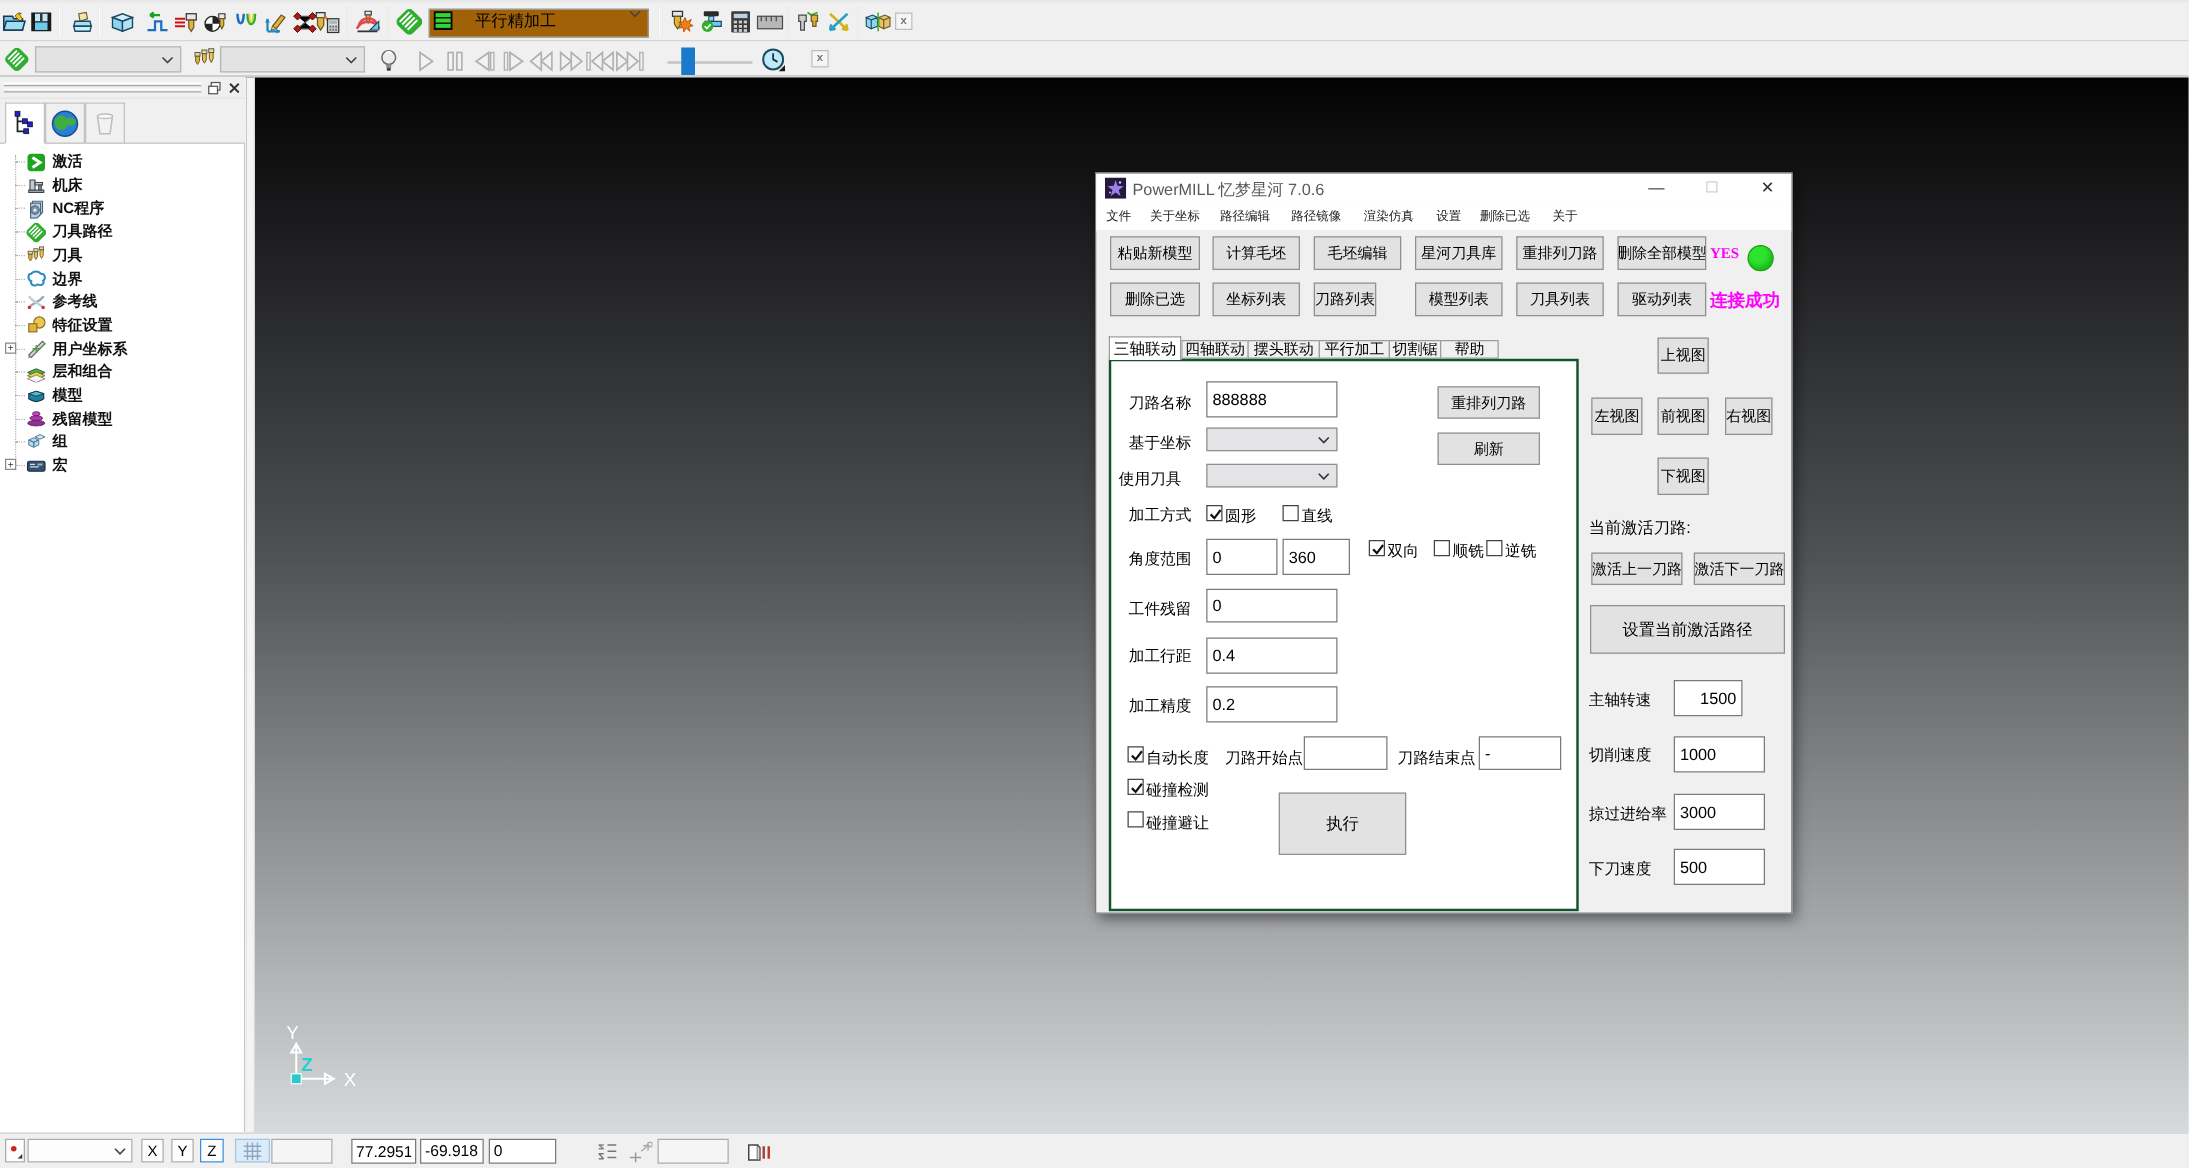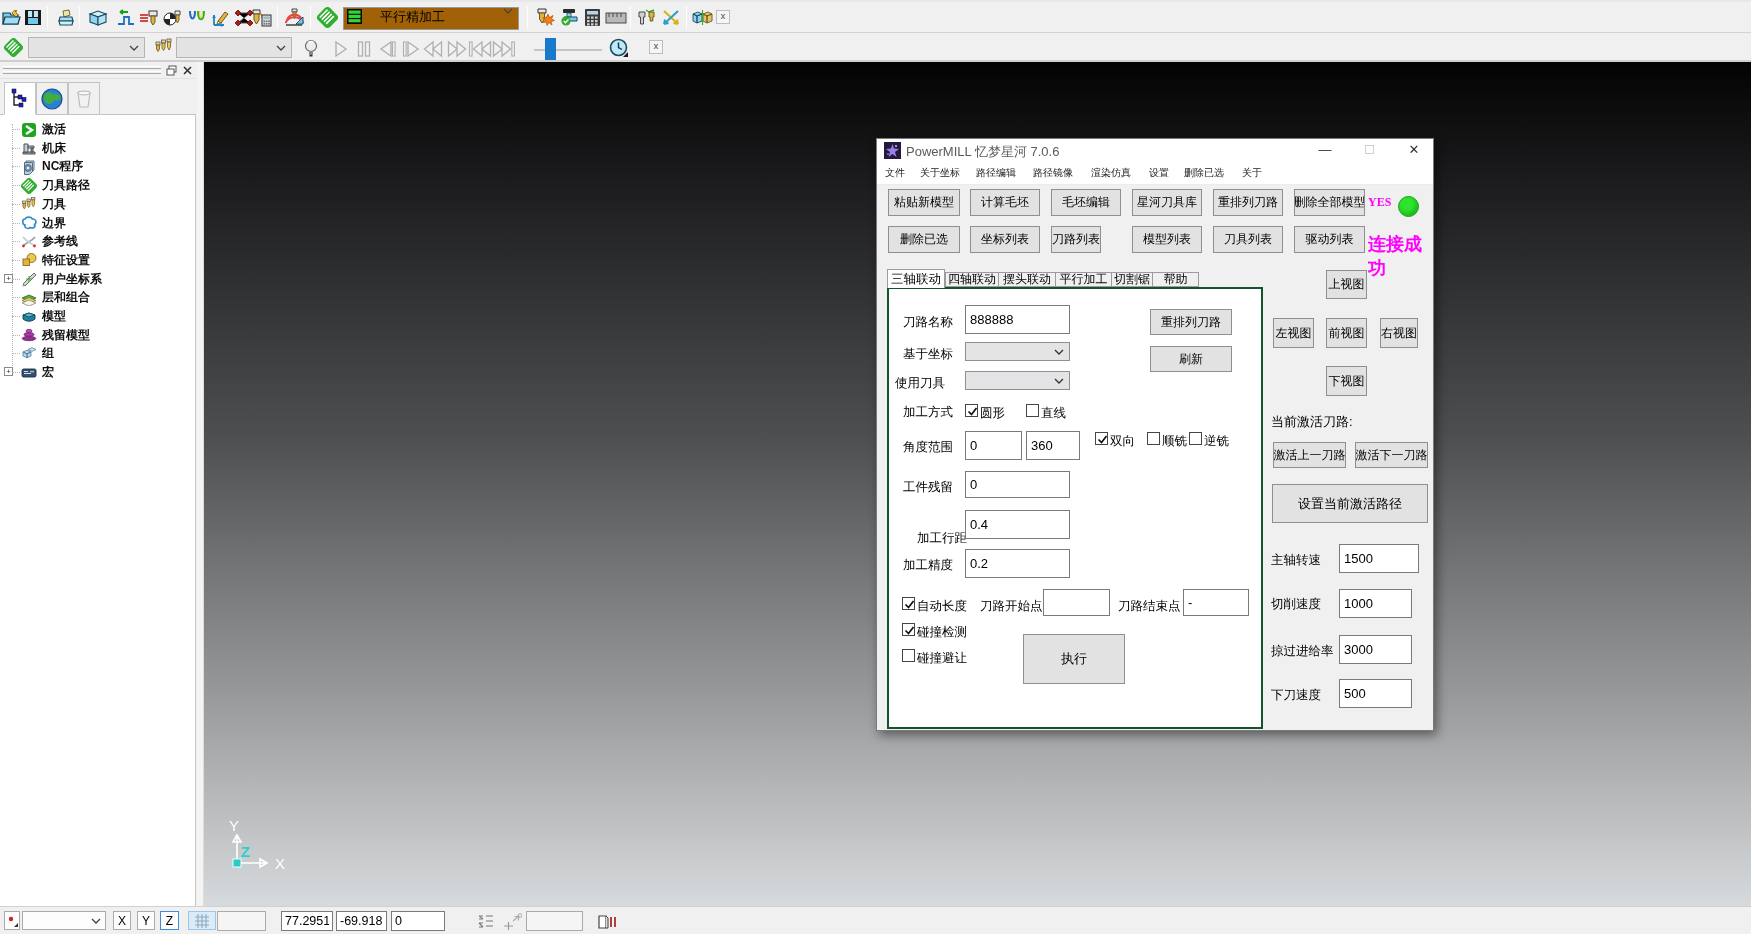--- a/index.html
+++ b/index.html
@@ -623,21 +623,21 @@
   <div class="btn" style="left:417px; top:50px; width:71px; height:27px;">删除全部模型</div>
   <div class="magenta abs" style="left:491px; top:56px; font-size:12px; font-family:'Liberation Serif',serif;">YES</div>
   <div id="dlg-green-dot" style="left:521px; top:57px; width:21px; height:21px;"></div>
 
   <div class="btn" style="left:11px;  top:87px; width:72px; height:27px;">删除已选</div>
   <div class="btn" style="left:93px;  top:87px; width:70px; height:27px;">坐标列表</div>
   <div class="btn" style="left:174px; top:87px; width:50px; height:27px;">刀路列表</div>
   <div class="btn" style="left:255px; top:87px; width:70px; height:27px;">模型列表</div>
   <div class="btn" style="left:336px; top:87px; width:70px; height:27px;">刀具列表</div>
   <div class="btn" style="left:417px; top:87px; width:71px; height:27px;">驱动列表</div>
-  <div class="magenta abs" style="left:491px; top:93px; font-size:18px;">连接成功</div>
+  <div class="magenta abs" style="left:491px; top:93px; font-size:14px;">连接成功</div>
 
   <div class="dtab active" style="left:10px;  top:130px; width:58px; height:19px;">三轴联动</div>
   <div class="dtab" style="left:68px;  top:133px; width:54px; height:15px;">四轴联动</div>
   <div class="dtab" style="left:121px; top:133px; width:58px; height:15px;">摆头联动</div>
   <div class="dtab" style="left:178px; top:133px; width:57px; height:15px;">平行加工</div>
   <div class="dtab" style="left:234px; top:133px; width:42px; height:15px;">切割锯</div>
   <div class="dtab" style="left:275px; top:133px; width:47px; height:15px;">帮助</div>
 
   <div id="dlg-panel" style="left:10px; top:148px; width:376px; height:442px;">
     <div class="flabel" style="left:14px; top:25px;">刀路名称</div>
@@ -673,21 +673,21 @@
           <path d="M2.5 6.5 L5.5 9.5 L10.5 3" stroke="#111" stroke-width="1.7" fill="none"></path>
         </svg>
       </span>
     <div class="flabel" style="left:221px; top:144px;">双向</div>
     <span class="cb" style="left:258px; top:143px;"></span>
     <div class="flabel" style="left:273px; top:144px;">顺铣</div>
     <span class="cb" style="left:300px; top:143px;"></span>
     <div class="flabel" style="left:315px; top:144px;">逆铣</div>
     <div class="flabel" style="left:14px; top:190px;">工件残留</div>
     <input class="finput" style="left: 76px; top: 182px; width: 105px; height: 27px;" value="0">
-    <div class="flabel" style="left:14px; top:241px;margin-left:14px;">加工行距</div>
+    <div class="flabel" style="left:14px; top:228px;">加工行距</div>
     <input class="finput" style="left: 76px; top: 221px; width: 105px; height: 29px;" value="0.4">
     <div class="flabel" style="left:14px; top:268px;">加工精度</div>
     <input class="finput" style="left: 76px; top: 260px; width: 105px; height: 29px;" value="0.2">
     <span class="cb" style="left:13px; top:308px;">
         <svg width="13" height="13" viewBox="0 0 13 13">
           <path d="M2.5 6.5 L5.5 9.5 L10.5 3" stroke="#111" stroke-width="1.7" fill="none"></path>
         </svg>
       </span>
     <div class="flabel" style="left:28px; top:309px;">自动长度</div>
     <div class="flabel" style="left:91px; top:309px;">刀路开始点</div>
@@ -712,20 +712,20 @@
   <div class="btn" style="left:449px; top:179px; width:41px; height:30px;">前视图</div>
   <div class="btn" style="left:503px; top:179px; width:38px; height:30px;">右视图</div>
   <div class="btn" style="left:449px; top:227px; width:41px; height:30px;">下视图</div>
 
   <div class="flabel" style="left:394px; top:274px; font-size:13px;">当前激活刀路:</div>
   <div class="btn" style="left:396px; top:303px; width:73px; height:26px;">激活上一刀路</div>
   <div class="btn" style="left:478px; top:303px; width:73px; height:26px;">激活下一刀路</div>
   <div class="btn" style="left:395px; top:345px; width:156px; height:39px; font-size:13px;">设置当前激活路径</div>
 
   <div class="flabel" style="left:394px; top:413px;">主轴转速</div>
-  <input class="finput" style="left: 462px; top: 405px; width: 80px; height: 29px;" value="1500">
+  <input class="finput" style="left: 462px; top: 405px; width: 55px; height: 29px; text-align: right;" value="1500">
   <div class="flabel" style="left:394px; top:457px;">切削速度</div>
   <input class="finput" style="left: 462px; top: 450px; width: 73px; height: 29px;" value="1000">
   <div class="flabel" style="left:394px; top:504px;">掠过进给率</div>
   <input class="finput" style="left: 462px; top: 496px; width: 73px; height: 29px;" value="3000">
   <div class="flabel" style="left:394px; top:548px;">下刀速度</div>
   <input class="finput" style="left: 462px; top: 540px; width: 73px; height: 29px;" value="500">
 </div>
 
 </body></html>

